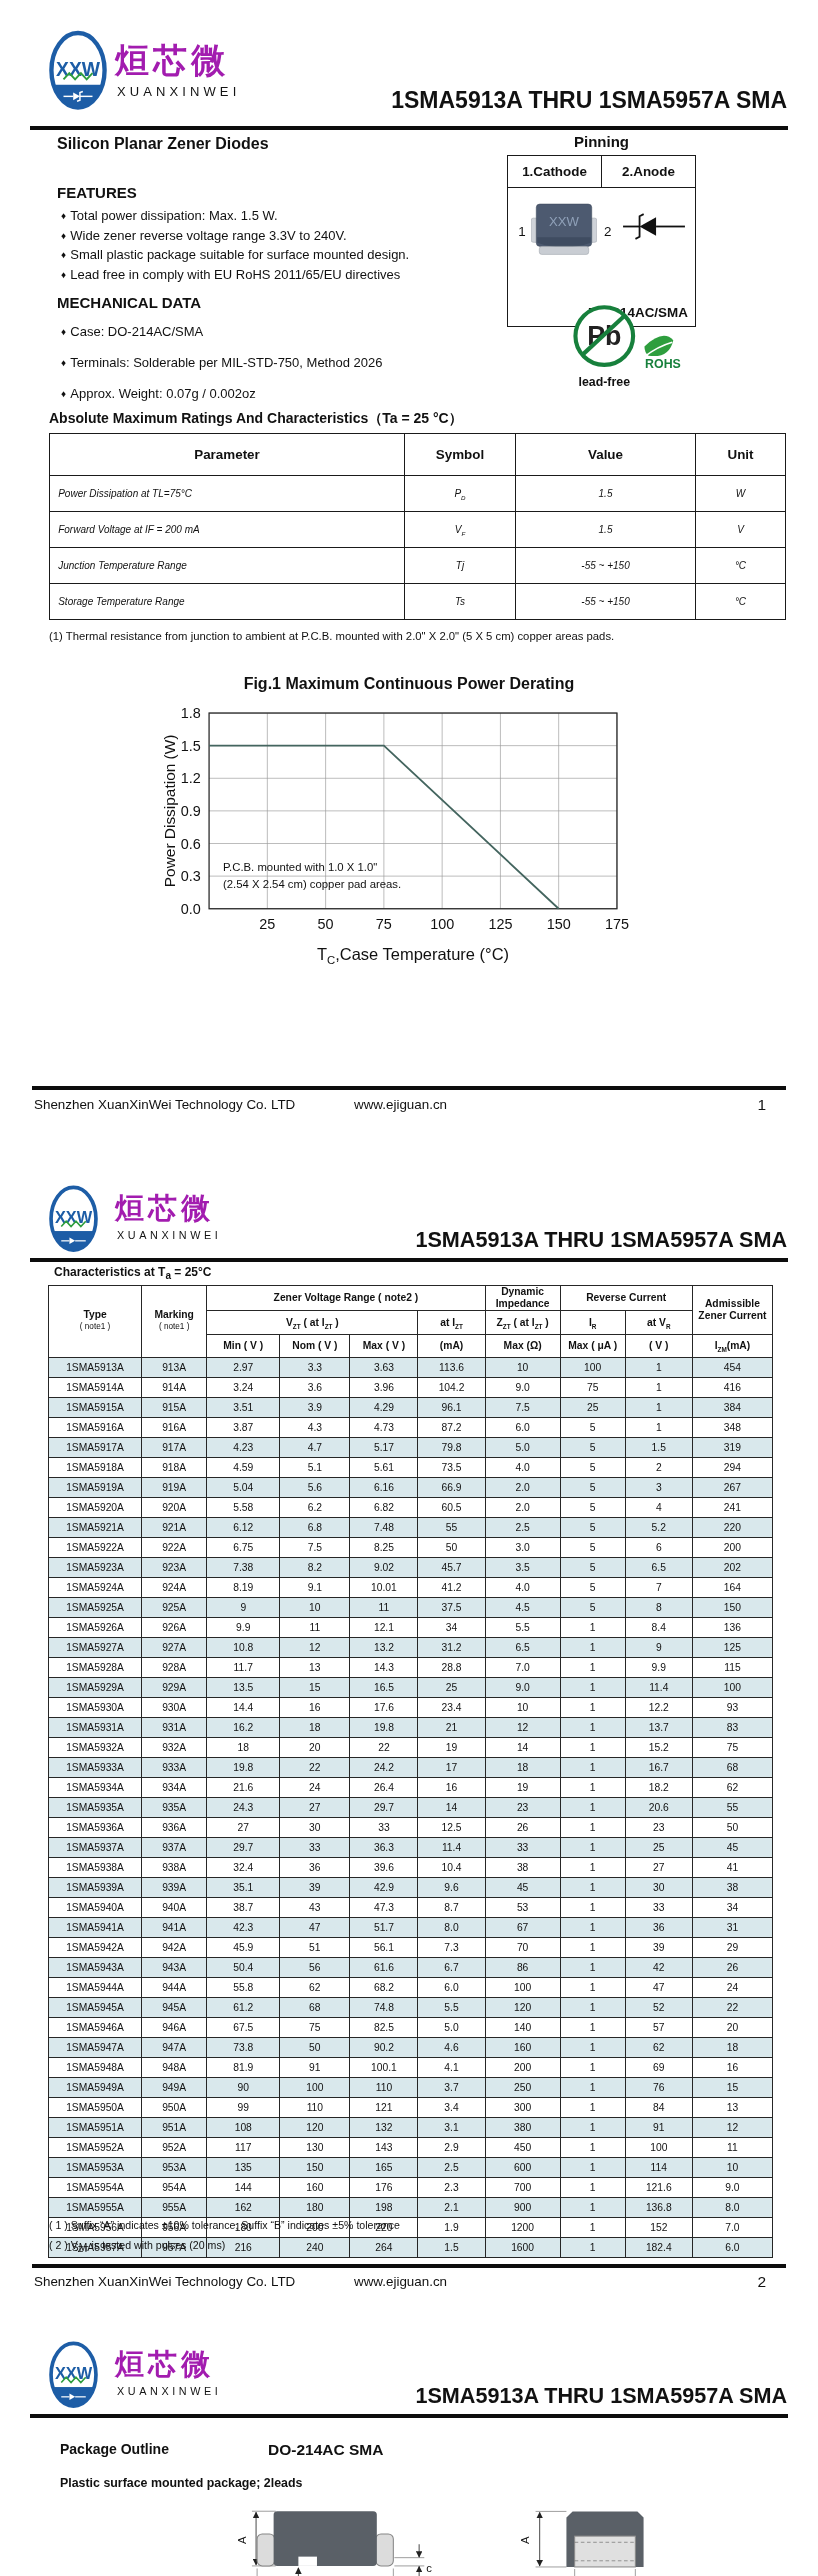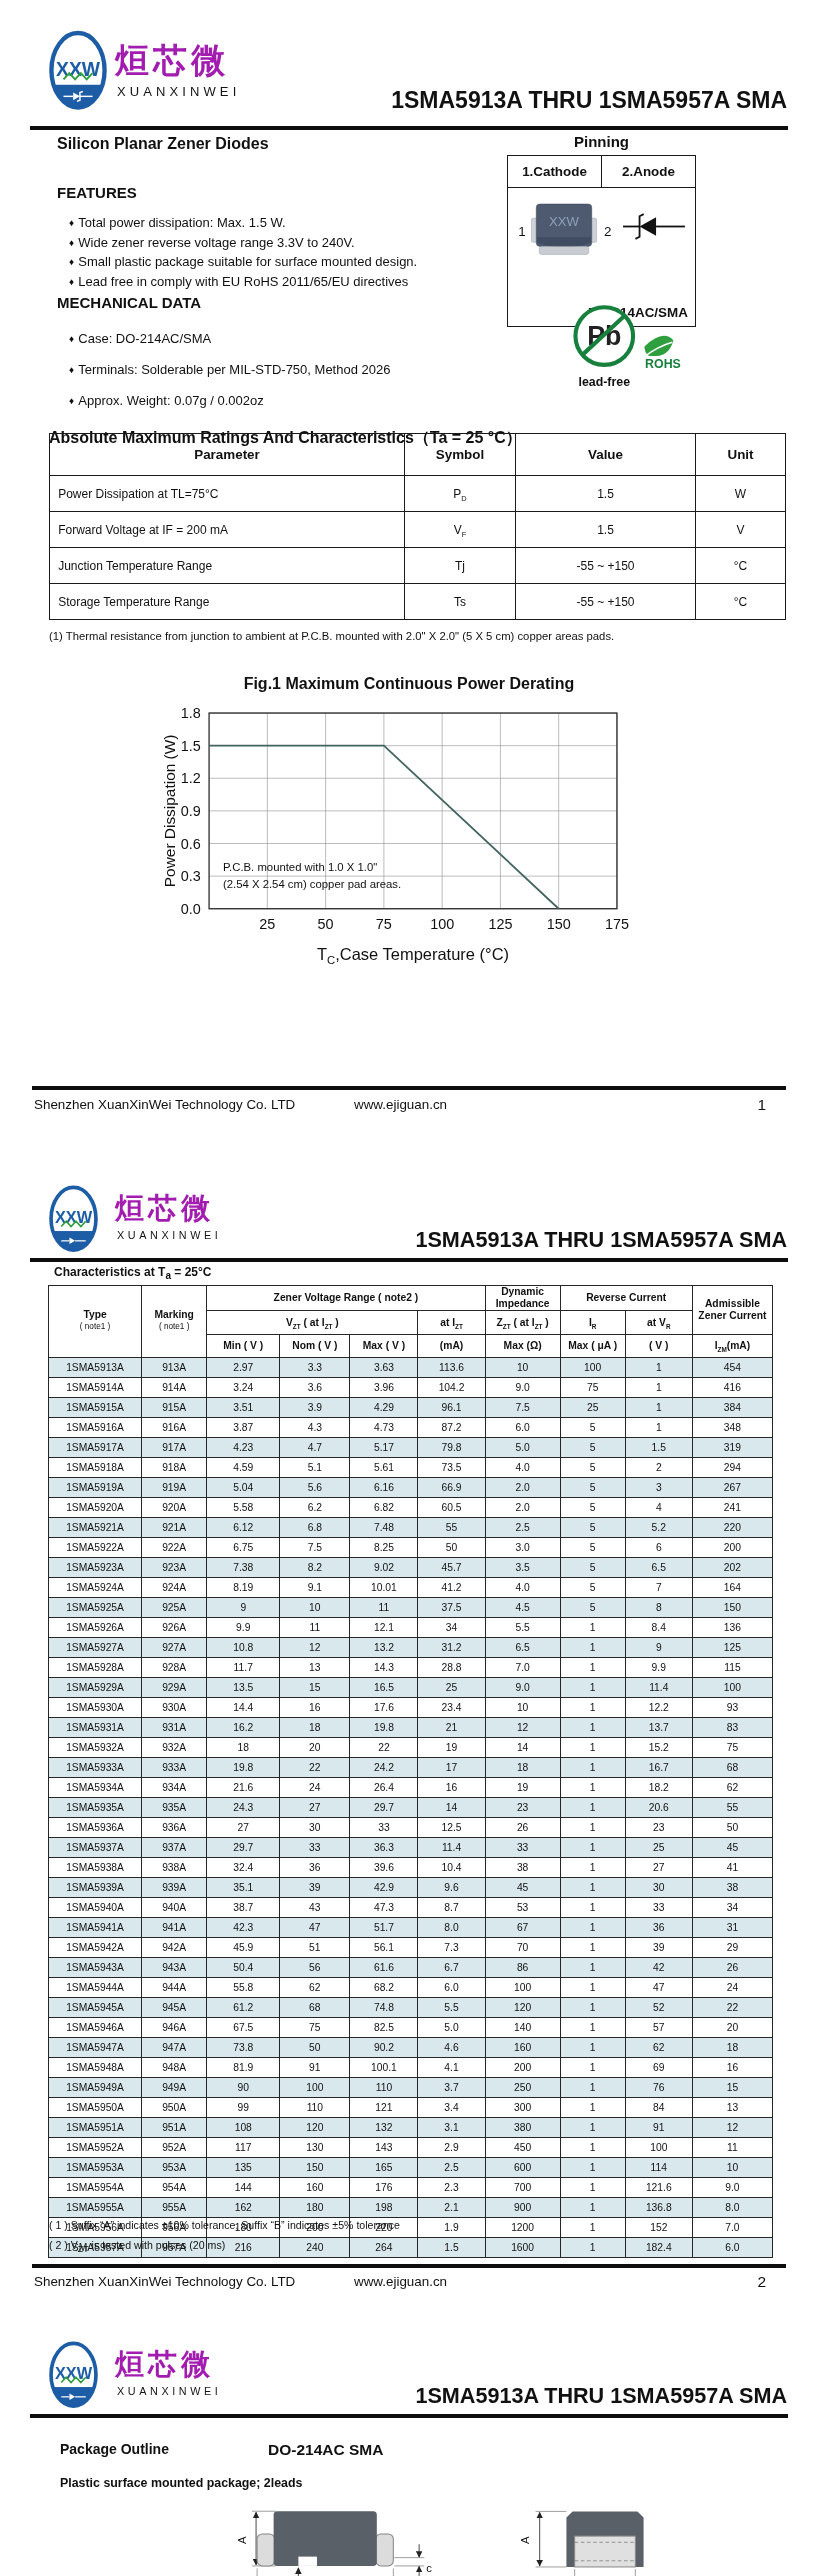--- a/index.html
+++ b/index.html
@@ -40,33 +40,33 @@
   .pin-head > div:first-child{border-right:1.5px solid #1a1a1a;}
   .pin-body{position:relative;height:138px;}
   .pkg-img{position:absolute;left:23px;top:14.4px;width:66px;height:58px;}
   .pin-num1{position:absolute;left:10.3px;top:36px;font-size:13.4px;}
   .pin-num2{position:absolute;left:96px;top:36px;font-size:13.4px;}
   .zener-sym{position:absolute;left:114px;top:21.6px;width:64px;height:33px;}
   .pin-pkgname{position:absolute;right:7.2px;bottom:6.2px;font-size:13.4px;font-weight:bold;}
 
   .features{position:absolute;left:57px;top:184px;width:443px;}
   .features h3,.mech h3{margin:0 0 5.2px 0;font-size:15px;font-weight:bold;}
-  .blist{margin:12px;padding:0;list-style:none;font-size:13px;line-height:19.6px;}
+  .blist{margin:4px;padding:0;list-style:none;font-size:13px;line-height:19.6px;}
   .blist .bullet{display:inline-block;width:9.3px;font-size:9.8px;vertical-align:1px;}
   .mech{position:absolute;left:57px;top:294px;width:443px;}
   .mech .blist{line-height:31px;}
 
   .pbbadge{position:absolute;left:567px;top:299px;width:124px;height:103px;}
 
-  .absmax-title{position:absolute;left:49px;top:428px;font-size:16px;font-weight:bold;}
+  .absmax-title{position:absolute;left:49px;top:410px;font-size:14px;font-weight:bold;}
   .abs-table{position:absolute;left:49px;top:433px;width:737px;border-collapse:collapse;table-layout:fixed;}
   .abs-table th,.abs-table td{border:1px solid #1a1a1a;text-align:center;padding:0;}
   .abs-table th{height:41px;font-size:13.4px;font-weight:bold;border-bottom:1.5px solid #1a1a1a;}
   .abs-table{border:1.5px solid #1a1a1a;}
-  .abs-table td{height:35px;font-size:12px;}
+  .abs-table td{height:35px;font-size:10px;font-style:italic;}
   .abs-table td:first-child{text-align:left;padding-left:8.2px;}
   .footnote1{position:absolute;left:49px;top:630px;font-size:11.3px;}
   .fig-title{position:absolute;left:0;width:818px;top:675px;text-align:center;font-size:16px;font-weight:bold;}
   .chart-wrap{position:absolute;left:155px;top:700px;width:515px;height:281px;}
   .chart-wrap svg{width:100%;height:100%;}
   .chart-grid line{stroke:#9b9b9b;stroke-width:1.3;}
   .chart-frame{fill:none;stroke:#2b2b2b;stroke-width:2.5;}
   .chart-ticks text{font-size:28px;fill:#111;}
   .chart-axis-label{font-size:30px;fill:#111;}
   .chart-xaxis-label{font-size:32px;fill:#111;}

